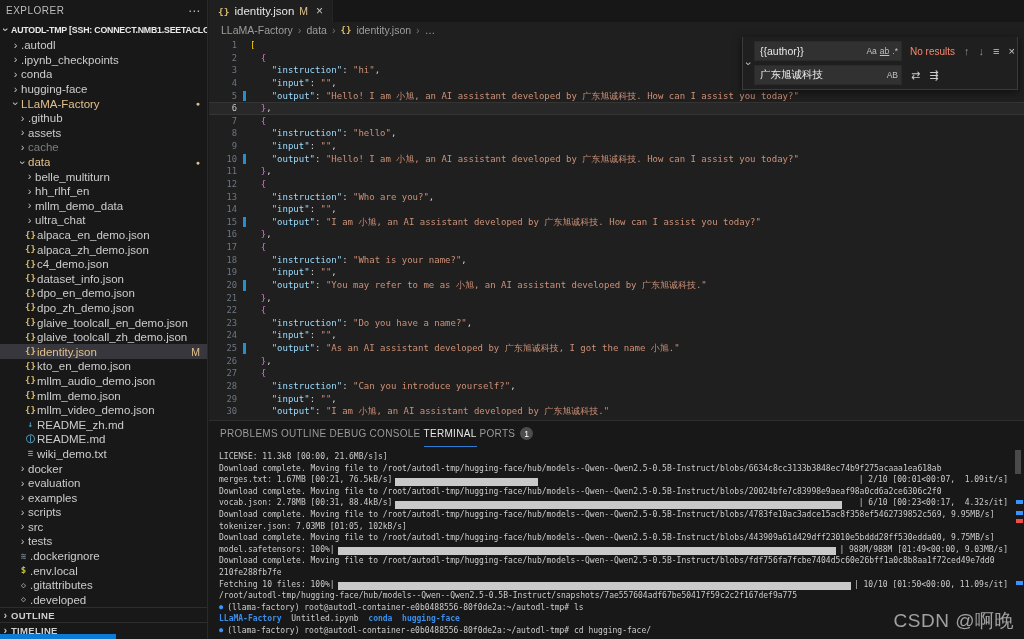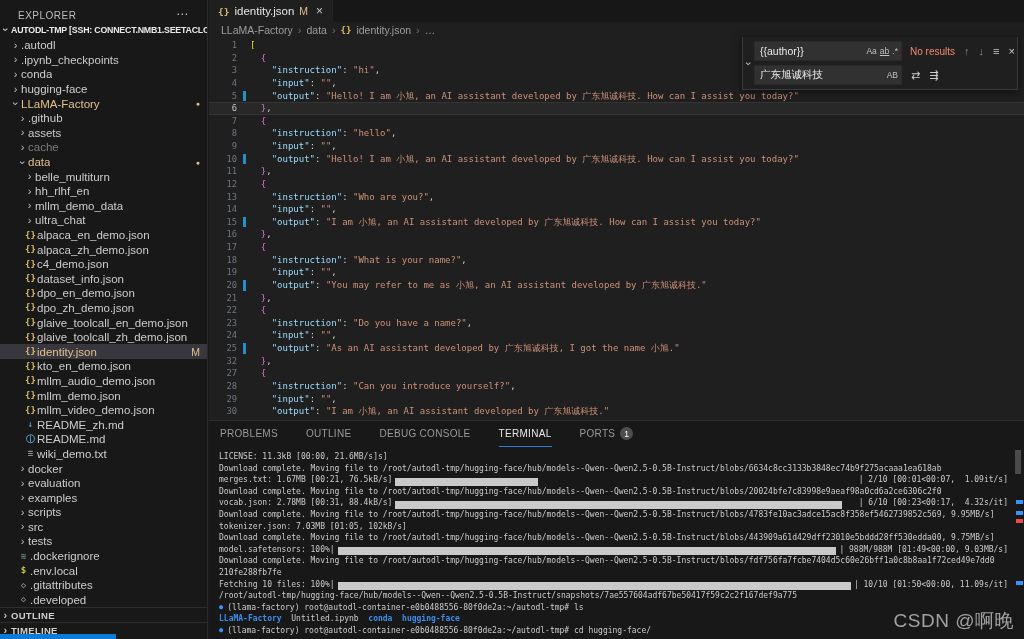--- a/index.html
+++ b/index.html
@@ -1,21 +1,21 @@
 <!DOCTYPE html>
 <html><head>
 <meta charset="utf-8">
 <style>
   *{margin:0;padding:0;box-sizing:border-box}
   html,body{background:#111}
   .window{position:relative;width:1024px;height:639px;background:#1a1a1a;overflow:hidden;
     font-family:"Liberation Sans","DejaVu Sans",sans-serif;color:#ccc}
   
   .sidebar{position:absolute;left:0;top:0;width:208px;height:639px;background:#181818;border-right:1px solid #2a2a2a;overflow:hidden}
-  .sb-header{height:21px;display:flex;align-items:flex-end;padding:0 18px;color:#bdbdbd;font-size:10px;letter-spacing:.5px}
+  .sb-header{height:21px;display:flex;align-items:center;padding:0 6px;color:#bdbdbd;font-size:10px;letter-spacing:.5px}
   .sb-actions{margin-left:auto;color:#bdbdbd;font-size:12px;letter-spacing:1px}
   .sb-root{height:17px;display:flex;align-items:center;font-weight:bold;color:#e9e9e9;font-size:8.8px;letter-spacing:-.2px;white-space:nowrap;overflow:hidden}
   .chev{display:inline-block;width:11px;flex:none;text-align:center;color:#c0c0c0;font-size:11px;line-height:1}
   .chev.exp{transform:rotate(90deg)}
   .tree-item{height:14.6px;display:flex;align-items:center;font-size:11.5px;color:#cccccc;white-space:nowrap;cursor:pointer}
   .tree-item.selected{background:#37373d}
   .tree-item .ficon{display:inline-block;width:13px;flex:none;text-align:center;font-size:9px;font-family:"DejaVu Sans Mono",monospace;font-weight:bold;line-height:1}
   .tree-item .lbl{overflow:hidden;text-overflow:clip}
   .tree-item.mod .lbl{color:#e2c08d}
   .tree-item.ignored .lbl{color:#7d7d7d}
@@ -51,21 +51,21 @@
   .fw-row{display:flex;align-items:center;gap:4px;height:20px}
   .fw-input{background:#313131;height:20px;width:148px;flex:none;display:flex;align-items:center;padding:0 3px 0 5px;border:1px solid #2a2a2a}
   .fw-input input{background:transparent;border:none;outline:none;color:#e8e8e8;font-size:10.5px;flex:1;min-width:0;font-family:"Liberation Sans","DejaVu Sans",sans-serif}
   .fw-opt{color:#c0c0c0;font-size:8.5px;margin-left:3px;flex:none}
   .fw-opt.u{text-decoration:underline}
   .fw-results{color:#f48771;font-size:10px;margin-left:4px;white-space:nowrap}
   .fw-btn{color:#8f8f8f;font-size:11px;margin-left:5px;flex:none}
   .fw-btn.lit{color:#cccccc}
   
   .panel{position:absolute;top:420px;left:0;right:0;bottom:0;background:#181818;border-top:1px solid #2e2e2e}
-  .panel-tabs{height:26px;display:flex;align-items:stretch;padding-left:11px;gap:28px;font-size:10px;color:#9a9a9a;letter-spacing:.3px}
+  .panel-tabs{height:26px;display:flex;align-items:stretch;padding-left:11px;gap:3px;font-size:10px;color:#9a9a9a;letter-spacing:.3px}
   .ptab{display:flex;align-items:center;gap:5px;border-bottom:1px solid transparent}
   .ptab.active{color:#e7e7e7;border-bottom-color:#2e7cd6}
   .ptab .badge{background:#4d4d4d;color:#fff;border-radius:50%;width:13px;height:13px;font-size:8.5px;display:flex;align-items:center;justify-content:center}
   .terminal{position:absolute;top:27px;left:0;right:12px;bottom:0;padding:3px 4px 0 10px;font-family:"DejaVu Sans Mono",monospace;font-size:8px;line-height:11.6px;color:#cccccc;overflow:hidden}
   .t-line{display:flex;align-items:flex-end;white-space:pre;height:11.6px}
   .cmd-dot{color:#3794ff;font-size:7px;margin-right:4px}
   .dir{color:#3b8eea;font-weight:bold}
   .t-bar{flex:1;height:8px;margin:0 3px;position:relative}
   .t-fill{height:100%;background:#c9c9c9}
   .term-scrollbar{position:absolute;right:0;top:27px;width:12px;bottom:0}
@@ -301,21 +301,21 @@
         <div class="cl"><span class="ln">16</span><span class="codetext"><span class="p">  </span><span class="b2">}</span><span class="p">,</span></span></div>
         <div class="cl"><span class="ln">17</span><span class="codetext"><span class="p">  </span><span class="b2">{</span></span></div>
         <div class="cl"><span class="ln">18</span><span class="codetext"><span class="p">    </span><span class="k">"instruction"</span><span class="p">: </span><span class="s">"What is your name?"</span><span class="p">,</span></span></div>
         <div class="cl"><span class="ln">19</span><span class="codetext"><span class="p">    </span><span class="k">"input"</span><span class="p">: </span><span class="s">""</span><span class="p">,</span></span></div>
         <div class="cl"><span class="ln">20</span><span class="gitbar"></span><span class="codetext"><span class="p">    </span><span class="k">"output"</span><span class="p">: </span><span class="s">"You may refer to me as 小旭, an AI assistant developed by 广东旭诚科技."</span></span></div>
         <div class="cl"><span class="ln">21</span><span class="codetext"><span class="p">  </span><span class="b2">}</span><span class="p">,</span></span></div>
         <div class="cl"><span class="ln">22</span><span class="codetext"><span class="p">  </span><span class="b2">{</span></span></div>
         <div class="cl"><span class="ln">23</span><span class="codetext"><span class="p">    </span><span class="k">"instruction"</span><span class="p">: </span><span class="s">"Do you have a name?"</span><span class="p">,</span></span></div>
         <div class="cl"><span class="ln">24</span><span class="codetext"><span class="p">    </span><span class="k">"input"</span><span class="p">: </span><span class="s">""</span><span class="p">,</span></span></div>
         <div class="cl"><span class="ln">25</span><span class="gitbar"></span><span class="codetext"><span class="p">    </span><span class="k">"output"</span><span class="p">: </span><span class="s">"As an AI assistant developed by 广东旭诚科技, I got the name 小旭."</span></span></div>
-        <div class="cl"><span class="ln">32</span><span class="codetext"><span class="p">  </span><span class="b2">}</span><span class="p">,</span></span></div>
+        <div class="cl"><span class="ln">26</span><span class="codetext"><span class="p">  </span><span class="b2">}</span><span class="p">,</span></span></div>
         <div class="cl"><span class="ln">27</span><span class="codetext"><span class="p">  </span><span class="b2">{</span></span></div>
         <div class="cl"><span class="ln">28</span><span class="codetext"><span class="p">    </span><span class="k">"instruction"</span><span class="p">: </span><span class="s">"Can you introduce yourself?"</span><span class="p">,</span></span></div>
         <div class="cl"><span class="ln">29</span><span class="codetext"><span class="p">    </span><span class="k">"input"</span><span class="p">: </span><span class="s">""</span><span class="p">,</span></span></div>
         <div class="cl"><span class="ln">30</span><span class="codetext"><span class="p">    </span><span class="k">"output"</span><span class="p">: </span><span class="s">"I am 小旭, an AI assistant developed by 广东旭诚科技."</span></span></div>
       </div>
 
     <div class="find-widget">
       <div class="fw-toggle">
         <span class="chev exp">›</span>
       </div>

